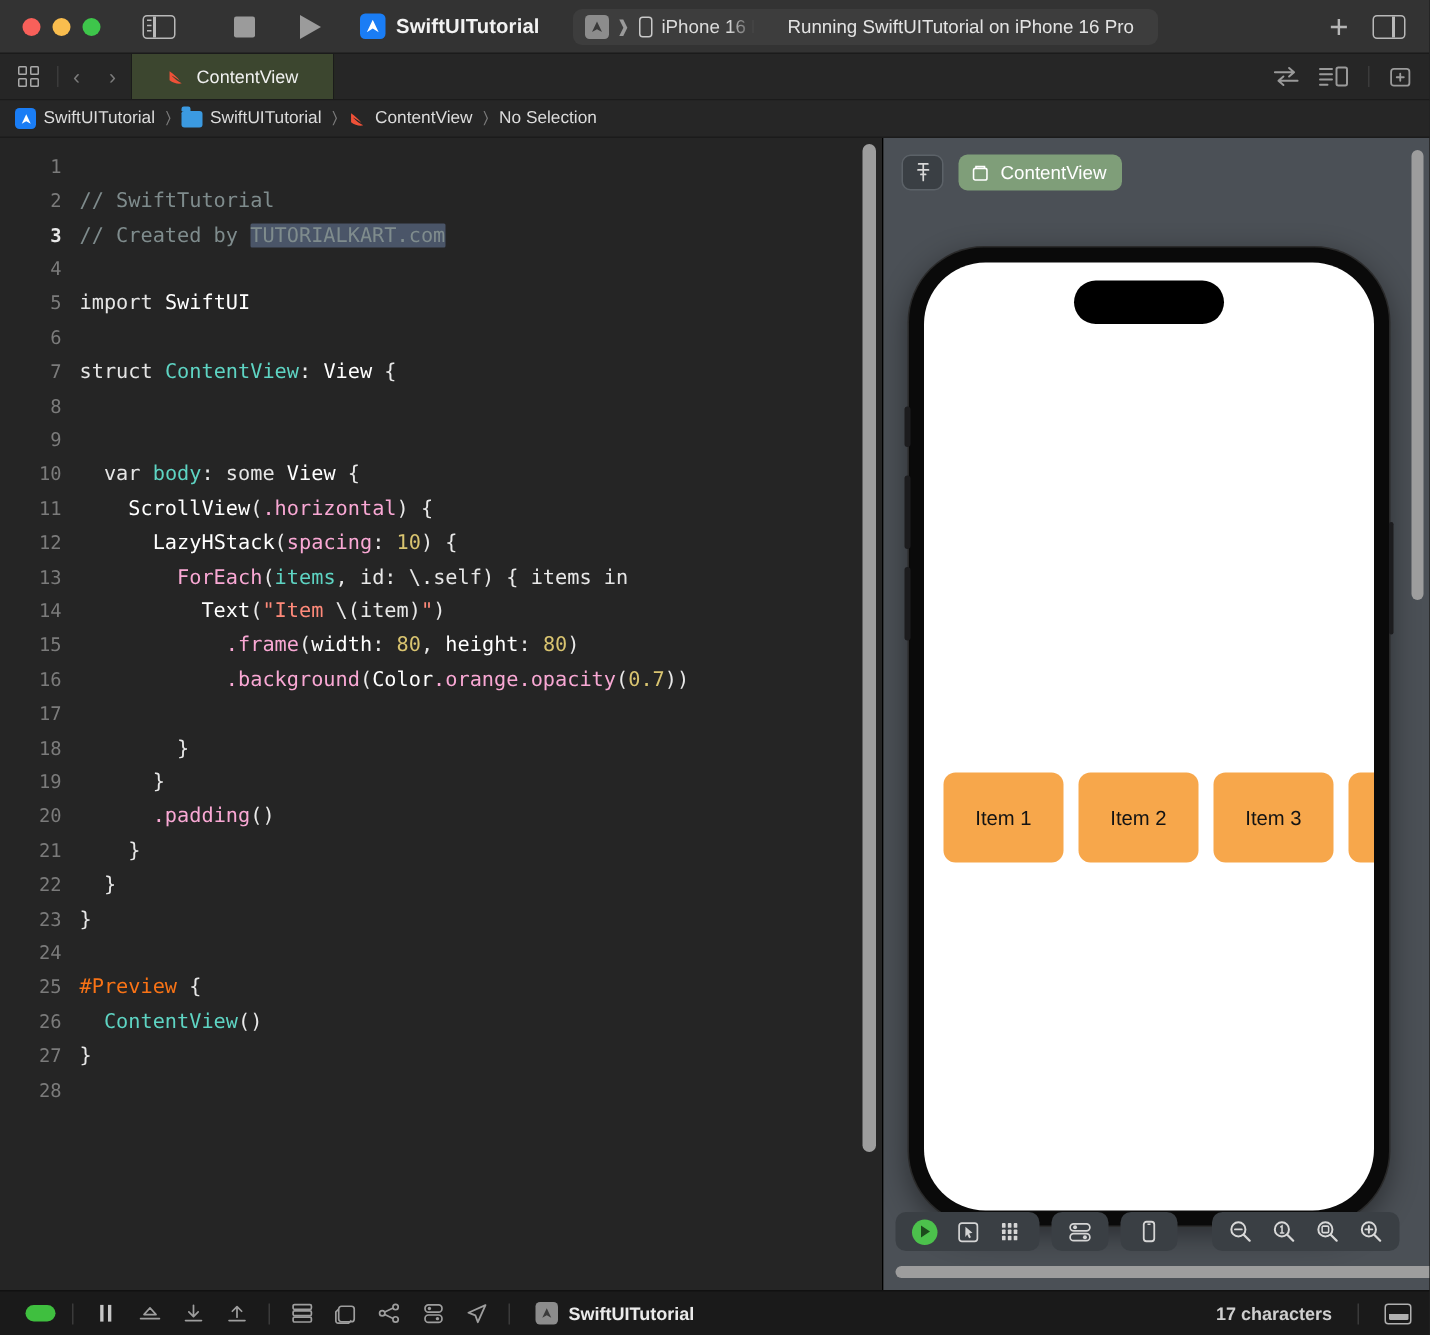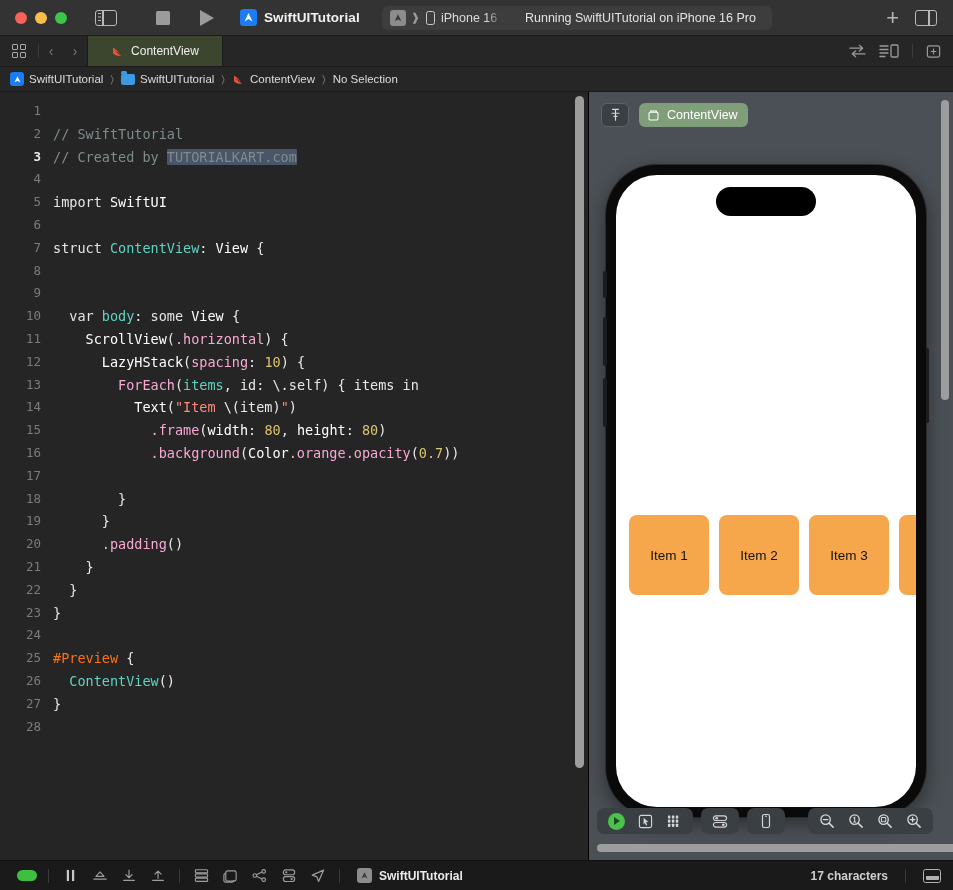--- a/index.html
+++ b/index.html
@@ -136,21 +136,21 @@
             position:relative; overflow:hidden; }
   .island { position:absolute; top:12px; left:50%; transform:translateX(-50%);
             width:100px; height:29px; background:#000; border-radius:16px; }
   .btn-side { position:absolute; background:#1c1c1e; border-radius:2px; }
   .b-silent { left:-3px; top:106px; width:3.5px; height:27px; }
   .b-vup    { left:-3px; top:152px; width:3.5px; height:49px; }
   .b-vdn    { left:-3px; top:213px; width:3.5px; height:49px; }
   .b-pwr    { right:-3px; top:183px; width:3.5px; height:75px; }
 
   .hstack { position:absolute; left:0; top:340px; display:flex; gap:10px; padding-left:13px; }
-  .item-card { width:80px; height:80px; border-radius:8px; background:#f7a74b;
+  .item-card { width:80px; height:60px; border-radius:8px; background:#f7a74b;
                display:flex; align-items:center; justify-content:center;
                flex:0 0 80px; }
   .item-card span { font-size:13.5px; color:#131313; font-family:"Liberation Sans", sans-serif; }
 
   
   .pv-toolbar { position:absolute; left:8px; bottom:26px; display:flex; align-items:center; gap:8px; }
   .pv-group { height:26px; background:#3a3f44; border-radius:7px; display:flex;
               align-items:center; gap:3px; padding:0 6px; }
   .pv-b { width:26px; height:20px; display:flex; align-items:center; justify-content:center;
           border-radius:4px; }

